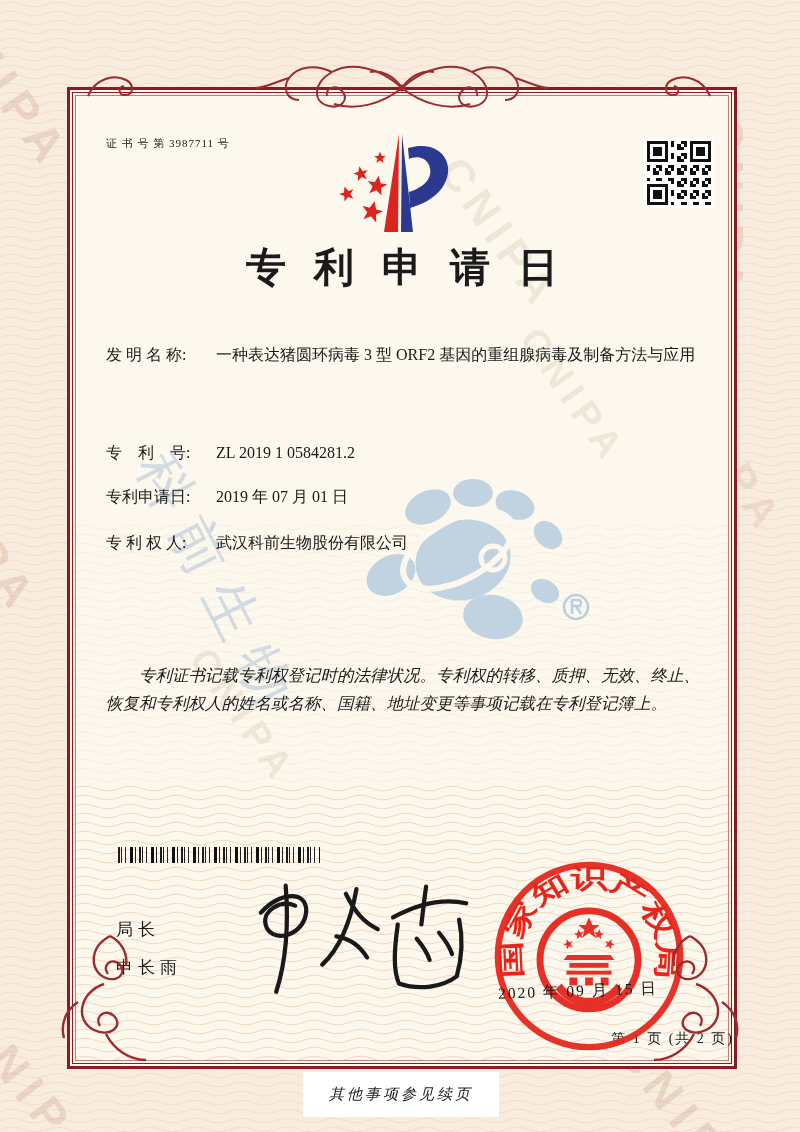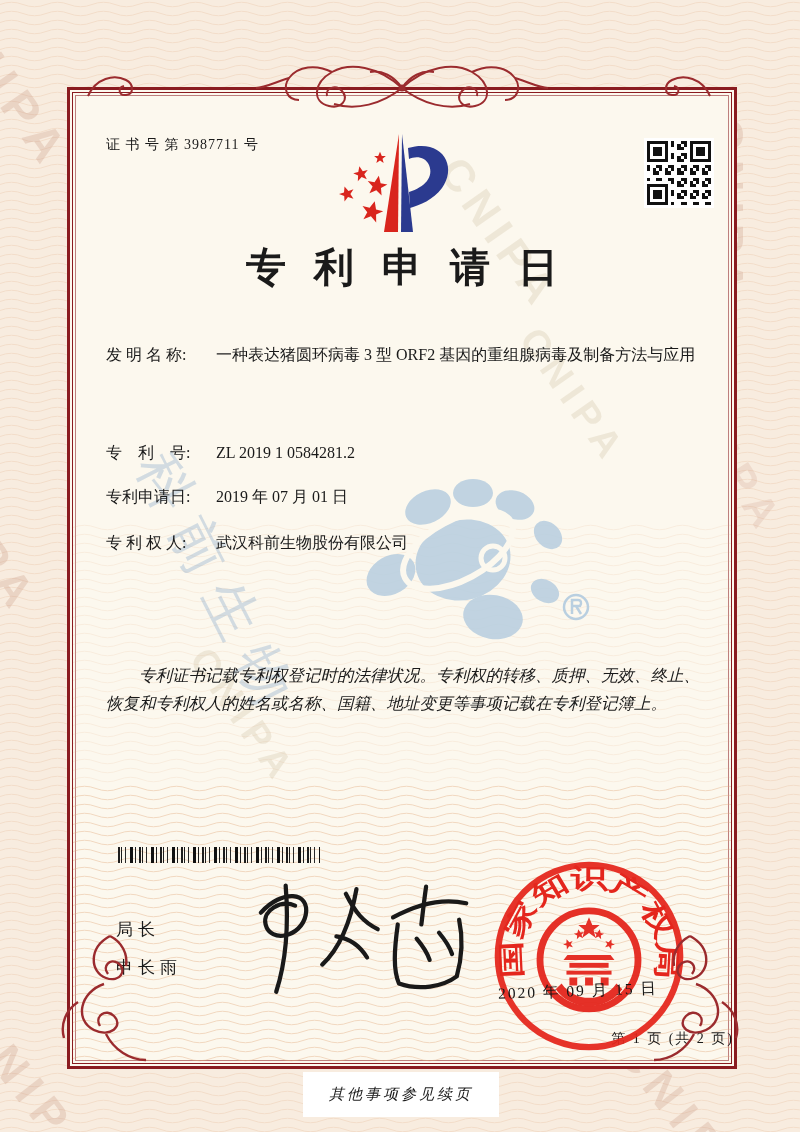--- a/index.html
+++ b/index.html
@@ -38,21 +38,21 @@
   .iwm1{left:400px;top:58px;font-size:44px;transform:rotate(55deg);}
   .iwm2{left:476px;top:230px;font-size:38px;transform:rotate(55deg);}
   .iwm3{left:146px;top:550px;font-size:38px;transform:rotate(55deg);}
   .company-wm{
     position:absolute;left:116px;top:350px;font-size:56px;letter-spacing:16px;
     transform:rotate(63deg);transform-origin:left top;
     color:rgba(130,165,200,.34);pointer-events:none;white-space:nowrap;
   }
   .blob-wm{position:absolute;left:273px;top:365px;pointer-events:none;}
   
-  .cert-no{position:absolute;left:36px;top:46px;font-size:14px;letter-spacing:1px;}
+  .cert-no{position:absolute;left:36px;top:46px;font-size:11px;letter-spacing:1px;}
   .logo{position:absolute;left:260px;top:42px;}
   .qr{position:absolute;left:574px;top:48px;width:70px;height:70px;background:#fff;padding:3px;box-sizing:border-box;}
   .title{
     position:absolute;left:0;top:150px;width:100%;text-align:center;
     font-size:40px;font-weight:bold;letter-spacing:28px;text-indent:28px;
   }
   
   .row{position:absolute;left:36px;font-size:16px;line-height:26px;}
   .flabel{display:inline-block;min-width:100px;white-space:pre;vertical-align:top;}
   .fval{display:inline-block;vertical-align:top;margin-left:10px;max-width:480px;}

